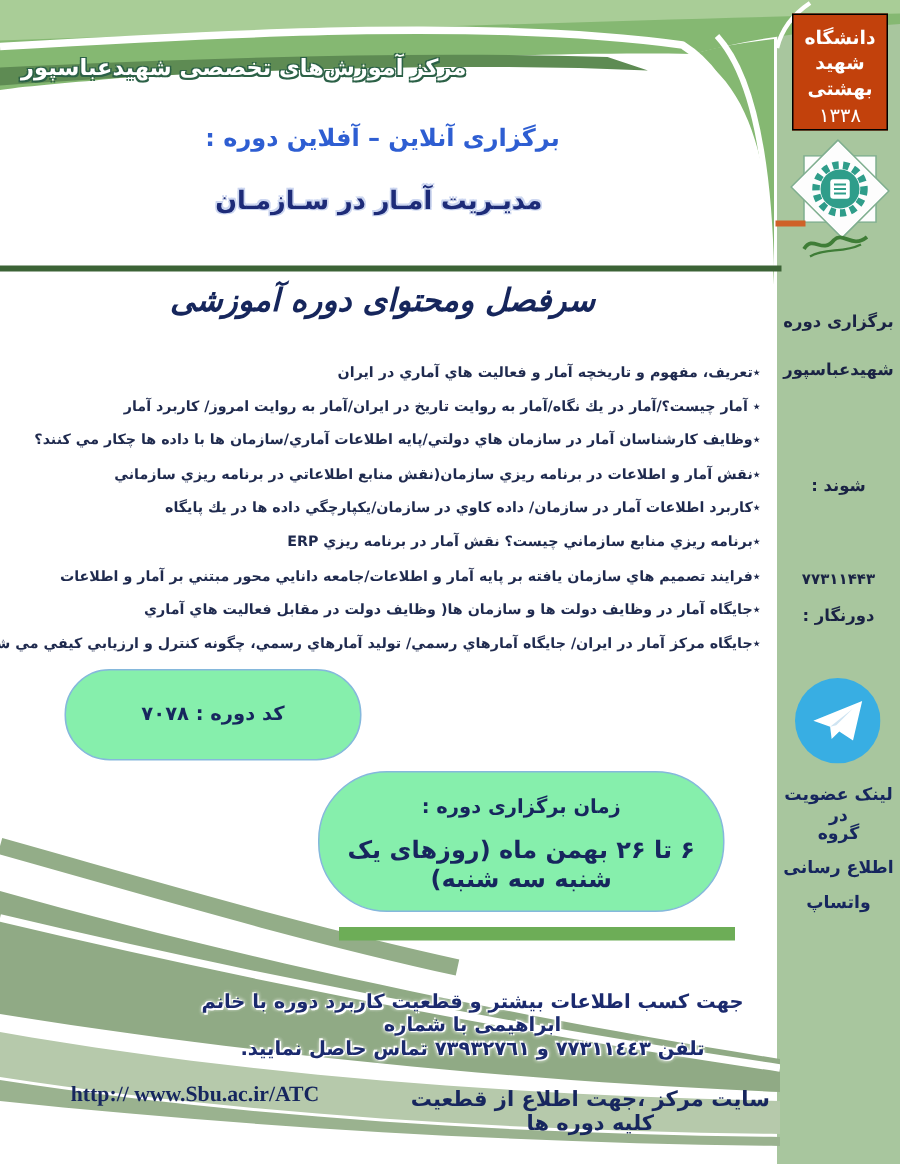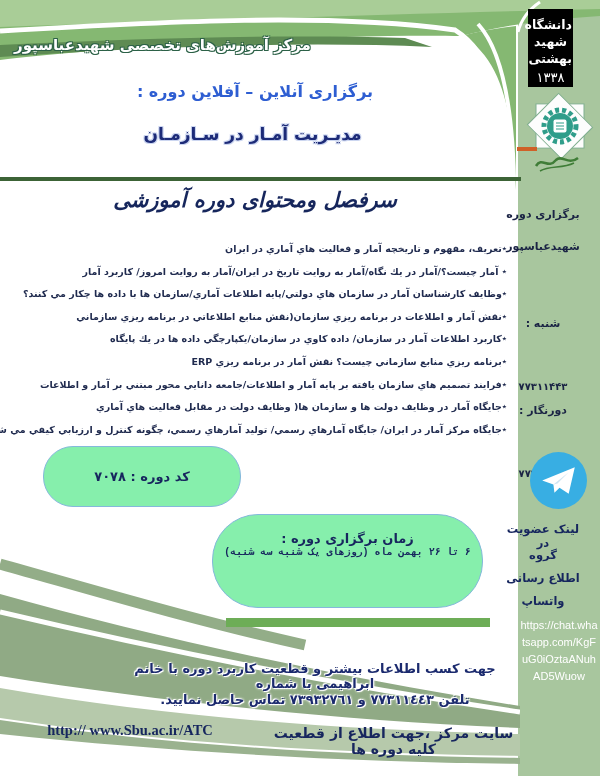--- a/index.html
+++ b/index.html
@@ -29,40 +29,40 @@
              font-size:21px;z-index:4;}
 
   .topics{left:15px;top:238px;width:492px;z-index:4;color:#1f2a4e;font-weight:bold;font-size:9.5px;}
   .topics div{height:22.6px;line-height:22.6px;white-space:nowrap;text-align:right;}
 
   .pill{background:#86efac;border:1.5px solid #85b8dc;z-index:4;color:#17265e;font-weight:bold;}
   .box-code{left:43px;top:446px;width:196px;height:59px;border-radius:30px;
             font-size:13px;line-height:59px;}
   .box-schedule{left:212px;top:514px;width:271px;height:94px;border-radius:46px;padding-top:16px;
             box-sizing:border-box;font-size:13px;}
-  .box-schedule .l2{font-size:10px;font-family:Liberation Mono, monospace;}
+  .box-schedule .l2{margin-top:11px;font-size:16px;}
   .green-bar{left:226px;top:618px;width:264px;height:9px;background:#6dad57;z-index:3;}
 
   .contact1{left:115px;top:661px;width:400px;color:#1b2a6e;font-weight:bold;font-size:13px;z-index:5;
             text-shadow:0 0 3px #fff,0 0 3px #fff,1px 1px 0 #fff,-1px -1px 0 #fff;}
   .contact2{left:140px;top:692px;width:350px;color:#1b2a6e;font-weight:bold;font-size:13px;z-index:5;
             text-shadow:0 0 3px #fff,0 0 3px #fff,1px 1px 0 #fff,-1px -1px 0 #fff;}
   .site-url{left:30px;top:722px;width:200px;color:#16265e;font-weight:bold;font-size:14.5px;z-index:5;
             font-family:"Liberation Serif",serif;cursor:pointer;}
   .site-note{left:272px;top:725px;width:243px;color:#17265e;font-weight:bold;font-size:14px;z-index:5;}
 
   
-  .uni-logo{left:528px;top:9px;width:45px;height:78px;background:#000000;color:#fff;z-index:4;
+  .uni-logo{left:528px;top:9px;width:64px;height:78px;background:#c2410c;color:#fff;z-index:4;
             box-sizing:border-box;padding-top:7px;border:1px solid #000;}
   .uni-logo .cap{font-weight:bold;font-size:12.5px;line-height:1.35;}
   .uni-logo .yr{font-size:13px;margin-top:2px;letter-spacing:1px;}
   .star-emblem{left:521px;top:90px;width:78px;height:72px;z-index:4;}
   .orange-dash{left:517px;top:147px;width:20px;height:4px;background:#cf6128;z-index:4;}
   .signature{left:534px;top:150px;width:46px;height:24px;z-index:4;}
-  .sb-text{left:504px;width:78px;z-index:4;color:#1a2344;font-weight:bold;font-size:11px;text-align:center;}
+  .sb-text{left:520px;width:78px;z-index:4;color:#1a2344;font-weight:bold;font-size:11px;text-align:center;}
   .sb-num{font-size:10px;letter-spacing:0.5px;margin-top:40px;}
   .telegram{left:530px;top:452px;width:57px;height:57px;z-index:4;cursor:pointer;}
   .wa-label{color:#16265e;}
   .wa-url{left:519px;top:617px;width:80px;z-index:4;color:#ffffff;font-size:11px;line-height:17px;
           word-break:break-all;font-family:"Liberation Sans",sans-serif;cursor:pointer;}
 </style>
 </head>
 <body>
 
 <div class="page">
@@ -108,36 +108,35 @@
     </g>
   </svg>
   <div class="abs orange-dash"></div>
   <svg class="abs signature" viewBox="0 0 46 24">
     <path d="M2,16 C8,6 14,20 22,10 C28,4 34,16 44,8" stroke="#3f7d37" stroke-width="2.5" fill="none"></path>
     <path d="M6,21 C16,15 28,19 40,13" stroke="#3f7d37" stroke-width="1.5" fill="none"></path>
   </svg>
 
   <div class="abs sb-text rtl center" style="top:208px">برگزاری دوره</div>
   <div class="abs sb-text rtl center" style="top:240px">شهیدعباسپور</div>
-  <div class="abs sb-text rtl center" style="top:317px">شنبه :</div>
+  <div class="abs sb-text rtl center" style="top:317px">شوند :</div>
   <div class="abs sb-text sb-num center" style="top:341px">۷۷۳۱۱۴۴۳</div>
   <div class="abs sb-text rtl center" style="top:404px">دورنگار :</div>
   <div class="abs sb-text sb-num center" style="top:428px">۷۷۳۱۱۴۴۵</div>
 
   <svg class="abs telegram" viewBox="0 0 56 56">
     <circle cx="28" cy="28" r="28" fill="#38aee3"></circle>
     <path d="M12,28 L44,15 L38,41 L29,35 L24,40 L23,32 Z" fill="#ffffff"></path>
     <path d="M23,32 L38,20 L27,31 Z" fill="#cfe4f2"></path>
   </svg>
 
   <div class="abs sb-text wa-label rtl center" style="top:522px;font-size:11.5px">لینک عضویت در</div>
   <div class="abs sb-text wa-label rtl center" style="top:548px;font-size:11.5px">گروه</div>
   <div class="abs sb-text wa-label rtl center" style="top:571px;font-size:11.5px">اطلاع رسانی</div>
   <div class="abs sb-text wa-label rtl center" style="top:594px;font-size:11.5px">واتساپ</div>
-  <div class="abs wa-url center">https://chat.whatsapp.com/KgFuG0iOztaANuhAD5Wuow</div>
 
   <div class="abs section-heading rtl center">سرفصل ومحتوای دوره آموزشی</div>
 
   <div class="abs topics rtl">
     <div>٭تعریف، مفهوم و تاریخچه آمار و فعالیت هاي آماري در ایران</div>
     <div>٭ آمار چیست؟/آمار در یك نگاه/آمار به روایت تاریخ در ایران/آمار به روایت امروز/ کاربرد آمار</div>
     <div>٭وظایف کارشناسان آمار در سازمان هاي دولتي/پایه اطلاعات آماري/سازمان ها با داده ها چکار مي کنند؟</div>
     <div>٭نقش آمار و اطلاعات در برنامه ریزي سازمان(نقش منابع اطلاعاتي در برنامه ریزي سازماني</div>
     <div>٭کاربرد اطلاعات آمار در سازمان/ داده کاوي در سازمان/یکپارچگي داده ها در یك پایگاه</div>
     <div>٭برنامه ریزي منابع سازماني چیست؟ نقش آمار در برنامه ریزي ERP</div>

